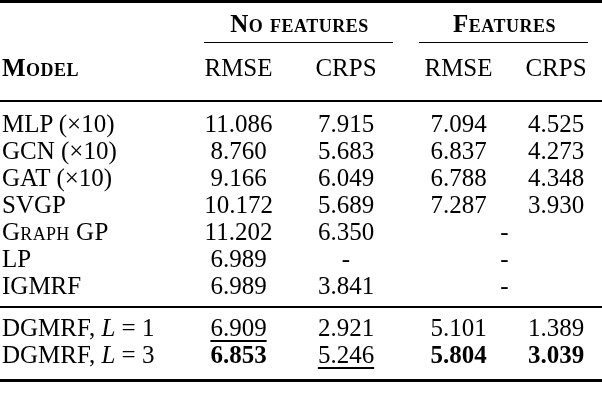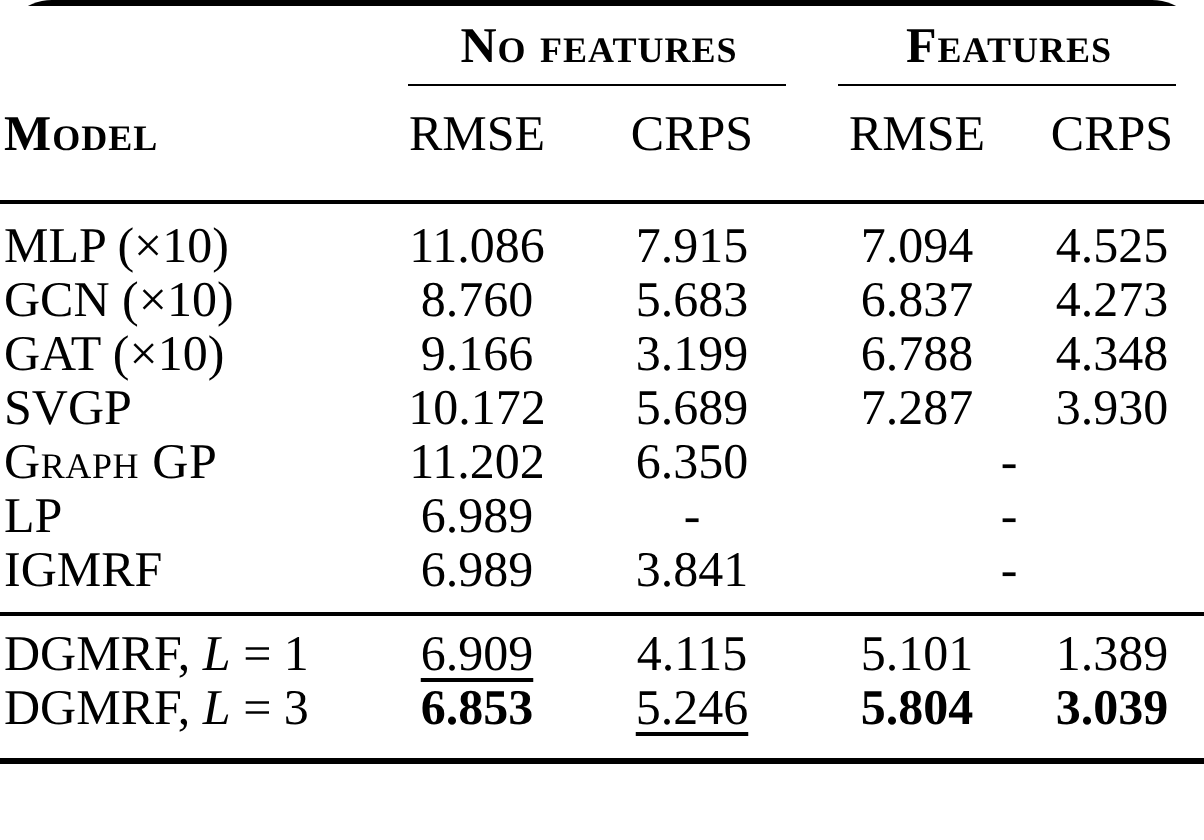--- a/index.html
+++ b/index.html
@@ -1,18 +1,18 @@
 <!DOCTYPE html>
 <html><head>
 <meta charset="utf-8">
 <style>
   html,body{margin:0;padding:0;background:#ffffff;}
   .page{
     width:602px;height:420px;background:#fff;position:relative;overflow:hidden;
-    font-family:"Liberation Serif", serif;color:#000;border-radius:26px;
+    font-family:"Liberation Serif", serif;color:#000;
   }
   table.results{
     border-collapse:collapse;table-layout:fixed;width:602px;
     border-top:3px solid #000;border-bottom:3px solid #000;
     font-size:25px;
   }
   th,td{padding:0;margin:0;font-weight:normal;line-height:27px;white-space:nowrap;vertical-align:middle;}
   
   tr.grouprow th{height:40px;vertical-align:middle;}
   th.group{position:relative;text-align:center;}
@@ -80,21 +80,21 @@
       <tr>
         <td class="model"><span>GCN (×10)</span></td>
         <td class="num">8.760</td>
         <td class="num">5.683</td>
         <td class="num">6.837</td>
         <td class="num">4.273</td>
       </tr>
       <tr>
         <td class="model"><span>GAT (×10)</span></td>
         <td class="num">9.166</td>
-        <td class="num">3.199</td>
+        <td class="num">6.049</td>
         <td class="num">6.788</td>
         <td class="num">4.348</td>
       </tr>
       <tr>
         <td class="model"><span>SVGP</span></td>
         <td class="num">10.172</td>
         <td class="num">5.689</td>
         <td class="num">7.287</td>
         <td class="num">3.930</td>
       </tr>
@@ -115,21 +115,21 @@
         <td class="num">6.989</td>
         <td class="num">3.841</td>
         <td class="num" colspan="2">-</td>
       </tr>
     </tbody>
 
     <tbody class="s2">
       <tr>
         <td class="model"><span>DGMRF, </span><span class="mvar">L</span><span> = 1</span></td>
         <td class="num"><span class="u">6.909</span></td>
-        <td class="num"><span>4.115</span></td>
+        <td class="num"><span>2.921</span></td>
         <td class="num"><span>5.101</span></td>
         <td class="num"><span>1.389</span></td>
       </tr>
       <tr>
         <td class="model"><span>DGMRF, </span><span class="mvar">L</span><span> = 3</span></td>
         <td class="num"><span class="b">6.853</span></td>
         <td class="num"><span class="u">5.246</span></td>
         <td class="num"><span class="b">5.804</span></td>
         <td class="num"><span class="b">3.039</span></td>
       </tr>

